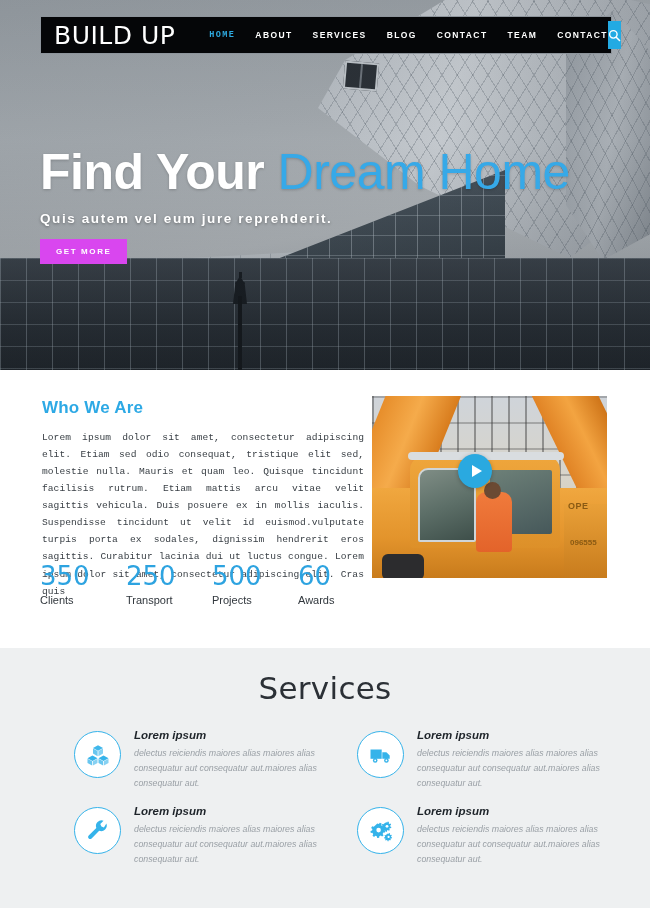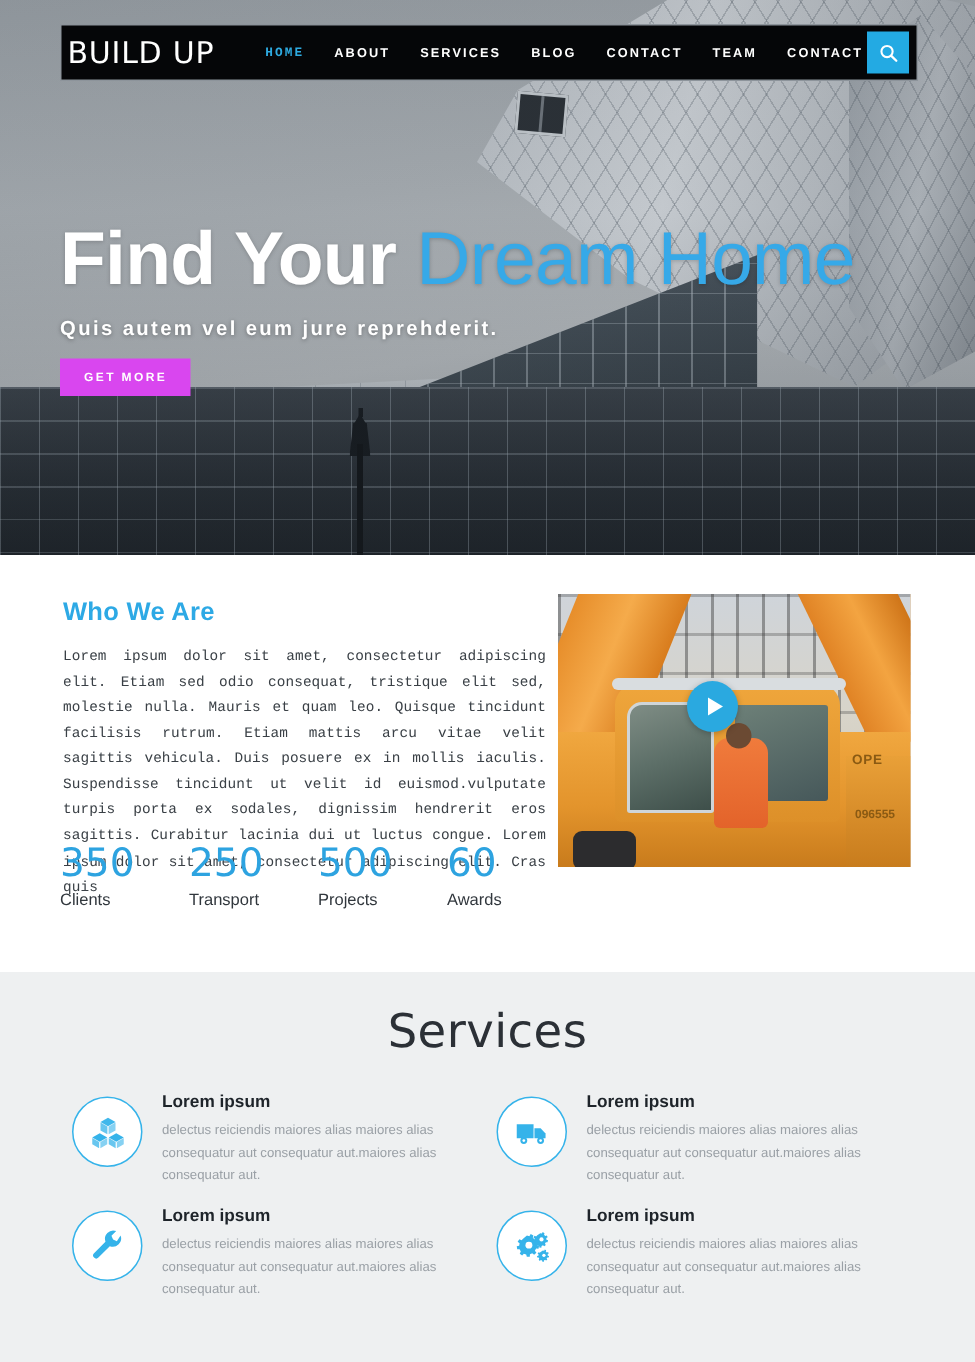--- a/index.html
+++ b/index.html
@@ -116,22 +116,22 @@
     background:linear-gradient(180deg, rgba(25,30,36,.10) 0%, rgba(25,30,36,.06) 38%, rgba(20,25,30,.22) 100%);
   }
 
   
   .navbar {
     position:absolute; left:40px; top:16px; width:572px; height:38px;
     background:#050608; border:1px solid #8d949b;
     display:flex; align-items:center; z-index:20;
   }
   .logo {
-    color:#ffffff; font-size:20px; letter-spacing:.5px;
-    font-weight:400; padding-left:4px; white-space:nowrap;
+    color:#ffffff; font-size:25px; letter-spacing:.5px;
+    font-weight:400; padding-left:13px; white-space:nowrap;
     font-family:"DejaVu Sans", sans-serif;
   }
   .nav-links {
     display:flex; align-items:center; gap:20px;
     margin-left:34px; flex:1;
   }
   .nav-link {
     color:#ffffff; font-size:8.5px; font-weight:bold;
     letter-spacing:1.4px; text-decoration:none; white-space:nowrap;
     cursor:pointer;
@@ -271,21 +271,22 @@
     background:#eef0f1;
   }
   .services-title {
     text-align:center; padding-top:22px; font-size:31px; color:#2b3036;
     font-weight:400; letter-spacing:.3px;
     font-family:"DejaVu Sans", sans-serif;
   }
   .svc-grid {
     margin-top:22px; display:grid;
     grid-template-columns:283px 283px; gap:0px 0px;
-    padding-left:48px;
+    padding-left:74px;
+    font-style:italic;
   }
   .svc { display:flex; gap:13px; height:76px; }
   .svc-icon {
     flex:0 0 auto; width:47px; height:47px; border-radius:50%;
     background:#ffffff; border:1.6px solid #35b3ea;
     display:flex; align-items:center; justify-content:center; margin-top:3px;
     cursor:pointer;
   }
   .svc-icon svg { display:block; }
   .svc-body { padding-top:1px; }

